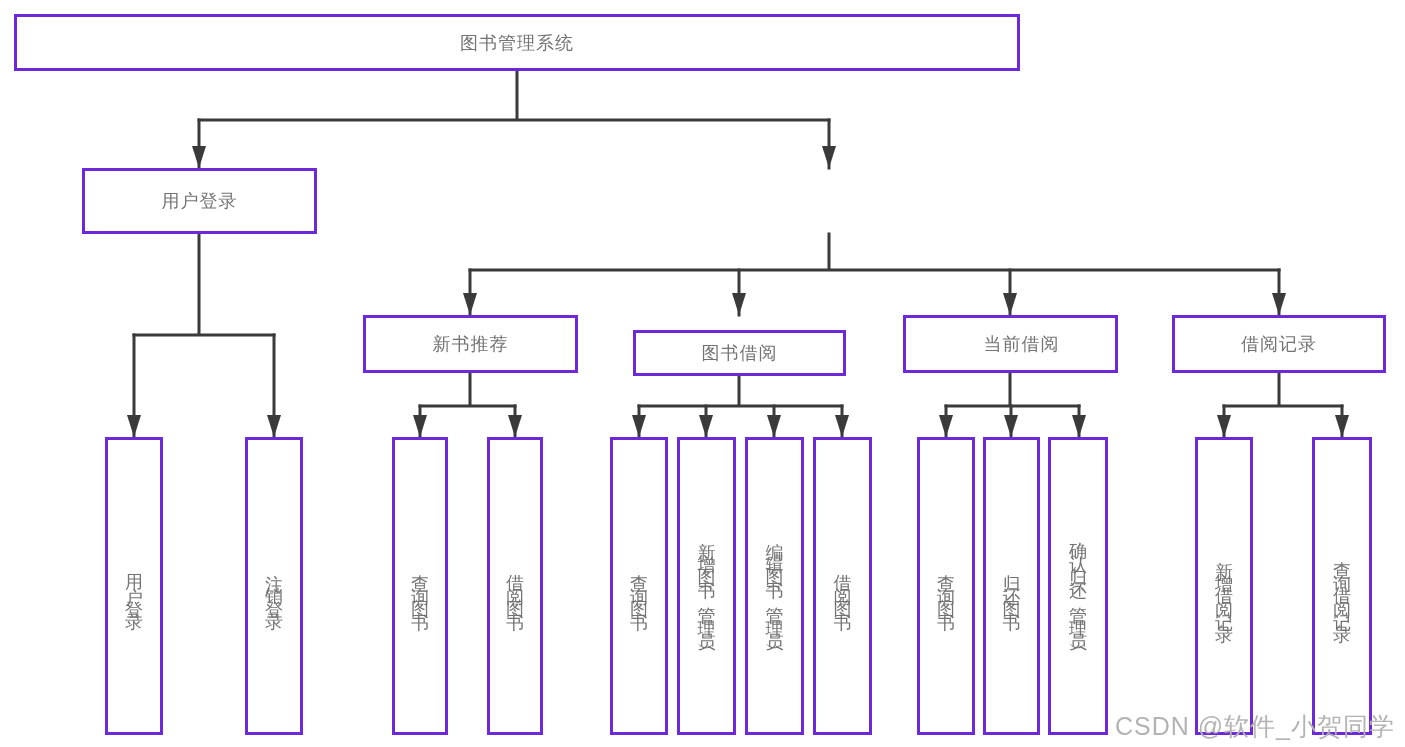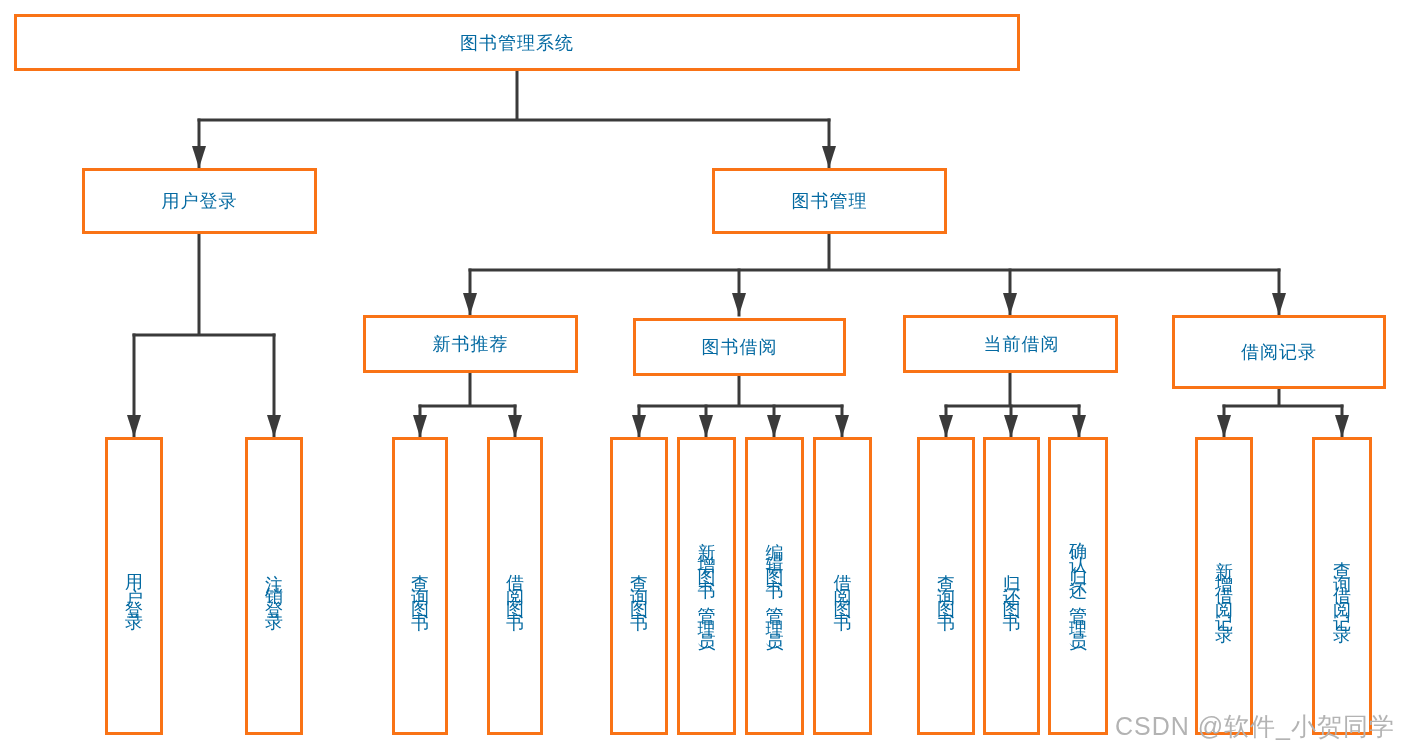--- a/index.html
+++ b/index.html
@@ -16,22 +16,22 @@
 
   #connectors {
     position: absolute;
     left: 0; top: 0;
     z-index: 0;
   }
 
   .node {
     position: absolute;
     background: #ffffff;
-    border: 3px solid #f97316;
-    color: #0369a1;
+    border: 3px solid #6d28d9;
+    color: #737373;
     display: flex;
     align-items: center;
     justify-content: center;
     z-index: 1;
   }
 
   .hbox {
     font-size: 18px;
     letter-spacing: 1px;
   }
@@ -45,23 +45,23 @@
     letter-spacing: 13px;
     line-height: 1;
     text-align: center;
   }
 
   
   #b-root  { left: 14px;   top: 14px;  width: 1006px; height: 57px; }
   #b-user  { left: 82px;   top: 168px; width: 235px;  height: 66px; }
   #b-mgmt  { left: 712px;  top: 168px; width: 235px;  height: 66px; }
   #b-rec   { left: 363px;  top: 315px; width: 215px;  height: 58px; }
-  #b-bor   { left: 633px;  top: 318px; width: 213px;  height: 58px; }
+  #b-bor   { left: 633px;  top: 330px; width: 213px;  height: 46px; }
   #b-cur   { left: 903px;  top: 315px; width: 215px;  height: 58px; padding-left: 22px; }
-  #b-hist  { left: 1172px; top: 315px; width: 214px;  height: 74px; font-family: Liberation Mono, monospace; }
+  #b-hist  { left: 1172px; top: 315px; width: 214px;  height: 58px; font-family: Liberation Mono, monospace; }
 
   
   #v1  { left: 105px;  width: 58px; }
   #v2  { left: 245px;  width: 58px; }
   #v3  { left: 392px;  width: 56px; }
   #v4  { left: 487px;  width: 56px; }
   #v5  { left: 610px;  width: 58px; }
   #v6  { left: 677px;  width: 59px; }
   #v7  { left: 745px;  width: 59px; }
   #v8  { left: 813px;  width: 59px; }
@@ -137,21 +137,20 @@
     <g stroke="#3a3a3a" stroke-width="3" fill="none" stroke-linecap="square">
       <path d="M1279 373 V406 M1224 406 H1342"></path>
       <line x1="1224" y1="406" x2="1224" y2="437" marker-end="url(#arrow)"></line>
       <line x1="1342" y1="406" x2="1342" y2="437" marker-end="url(#arrow)"></line>
     </g>
   </svg>
 
   <div class="node hbox" id="b-root">图书管理系统</div>
 
   <div class="node hbox" id="b-user">用户登录</div>
-  <div class="node hbox" id="b-mgmt">图书管理</div>
 
   <div class="node hbox" id="b-rec">新书推荐</div>
   <div class="node hbox" id="b-bor">图书借阅</div>
   <div class="node hbox" id="b-cur">当前借阅</div>
   <div class="node hbox" id="b-hist">借阅记录</div>
 
   <div class="node vbox" id="v1">用户登录</div>
   <div class="node vbox" id="v2">注销登录</div>
 
   <div class="node vbox" id="v3">查询图书</div>

